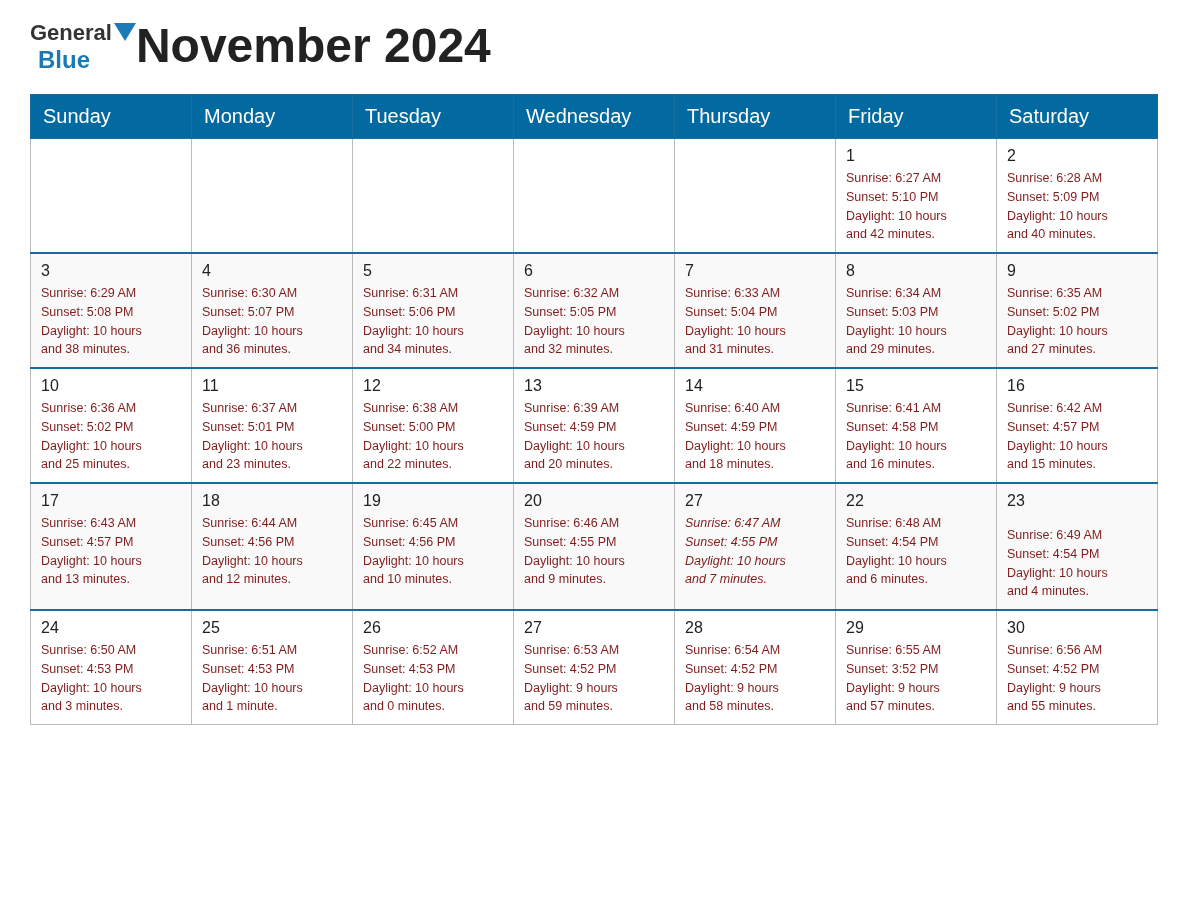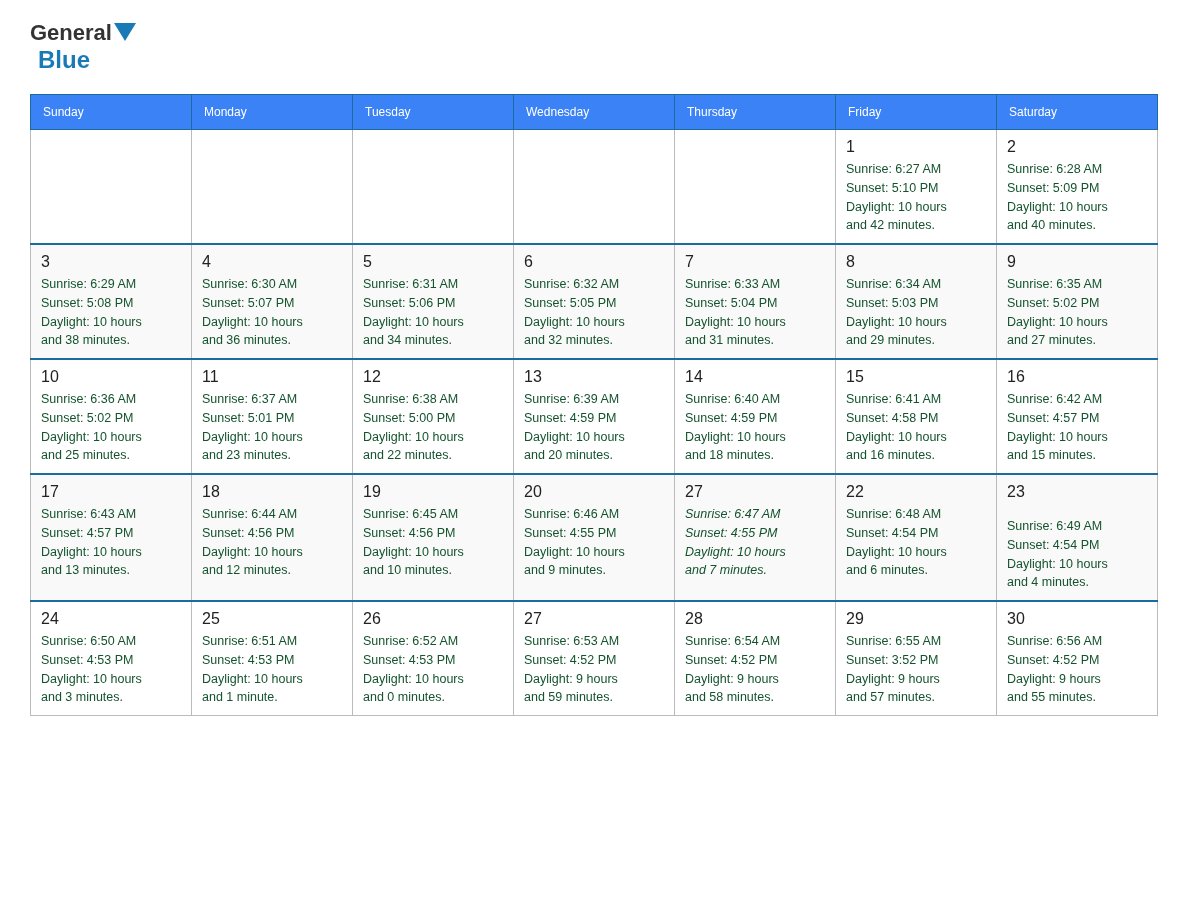--- a/index.html
+++ b/index.html
@@ -47,25 +47,25 @@
     .location-subtitle {
       font-size: 22px;
       color: #555;
       margin-top: 4px;
     }
     .calendar-table {
       width: 100%;
       border-collapse: collapse;
     }
     .calendar-table thead tr th {
-      background-color: #3b82f6;
+      background-color: #0369a1;
       color: #fff;
       padding: 10px 12px;
       text-align: left;
-      font-size: 12px;
+      font-size: 20px;
       font-weight: normal;
       border: 1px solid #1a6b9e;
     }
     .calendar-table tbody tr td {
       border: 1px solid #bbb;
       vertical-align: top;
       padding: 8px 10px;
       width: 14.28%;
       min-height: 100px;
       font-size: 13px;
@@ -73,21 +73,21 @@
     }
     .day-number {
       font-size: 16px;
       font-weight: normal;
       color: #222;
       margin-bottom: 4px;
       display: block;
     }
     .day-info {
       font-size: 12.5px;
-      color: #14532d;
+      color: #7f1d1d;
       line-height: 1.5;
     }
     .empty-cell {
       background: #f9f9f9;
     }
     tbody tr:nth-child(odd) td {
       background: #fff;
     }
     tbody tr:nth-child(even) td {
       background: #f9f9f9;
@@ -105,20 +105,21 @@
       <span class="logo-text-general">General</span>
       <svg width="22" height="22" viewBox="0 0 22 22" style="margin-left:2px;margin-top:2px;">
         <polygon points="0,0 22,0 11,18" fill="#1a7ab5"></polygon>
       </svg>
     </div>
     <div style="margin-left: 8px;">
       <span class="logo-text-blue">Blue</span>
     </div>
   </div>
   <div class="title-area">
+    <div class="month-year-title">November 2024</div>
   </div>
 </div>
 
 <table class="calendar-table">
   <thead>
     <tr>
     <th>Sunday</th>
         <th>Monday</th>
         <th>Tuesday</th>
         <th>Wednesday</th>

